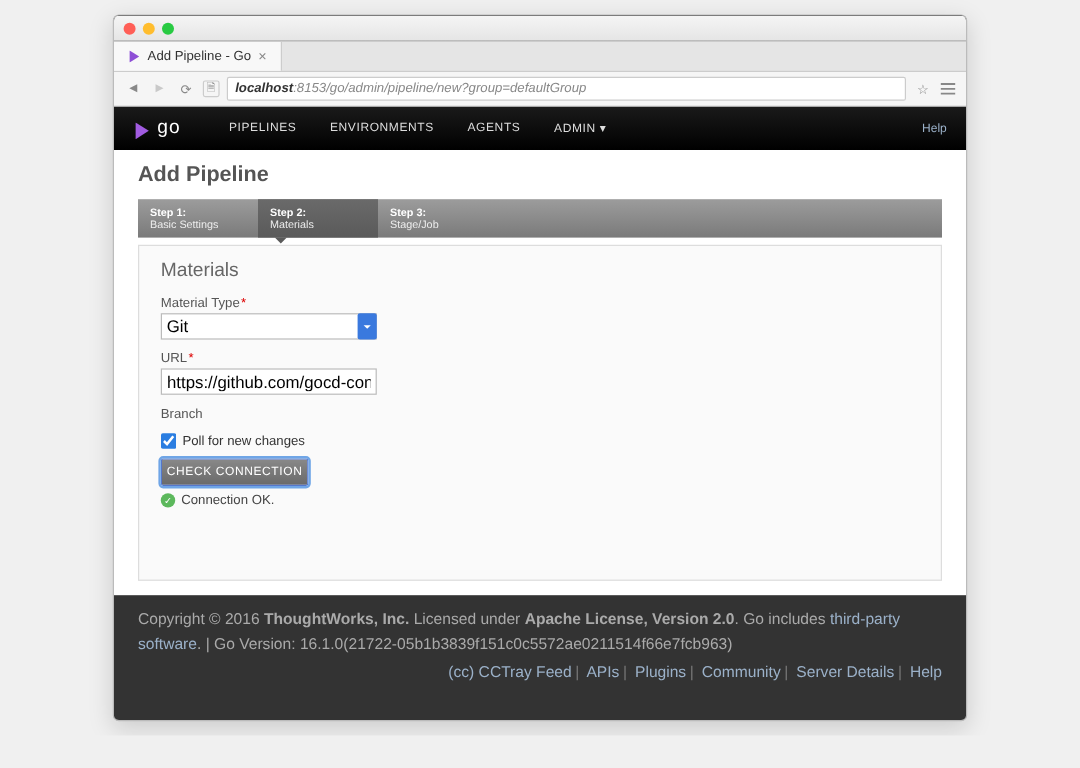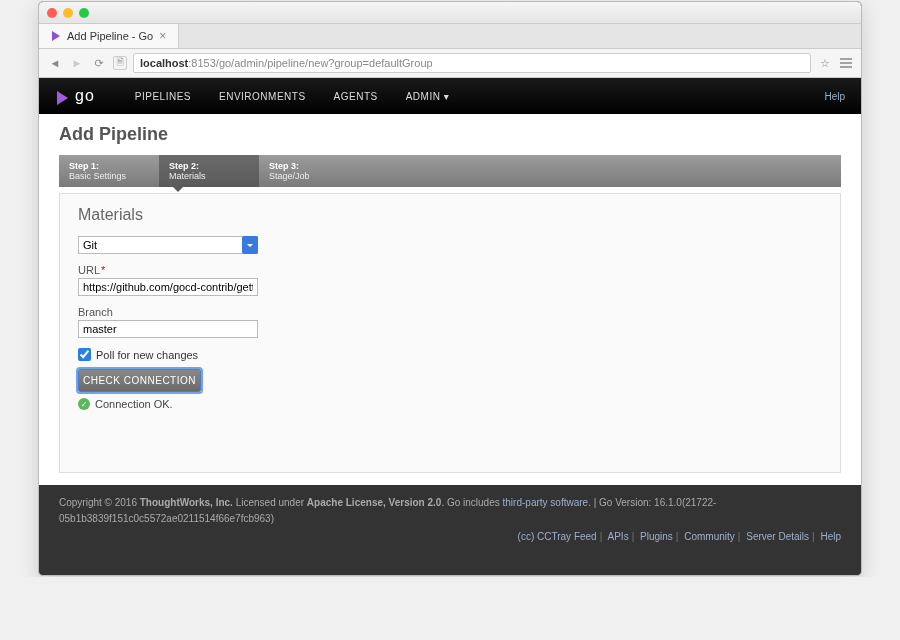--- a/index.html
+++ b/index.html
@@ -1,27 +1,27 @@
 <!DOCTYPE html>
 <html><head>
 <meta charset="utf-8">
 <style>
 * { box-sizing: border-box; margin: 0; padding: 0; }
 body { background: #f0f0f0; font-family: Arial, Helvetica, sans-serif; font-size: 11px; color: #333; }
-.window { width: 824px; margin: 1px auto; background: #000000; border: 1px solid #bbb; border-radius: 5px; box-shadow: 0 6px 20px rgba(0,0,0,0.15); overflow: hidden; }
+.window { width: 712px; margin: 12px auto; background: #000000; border: 1px solid #bbb; border-radius: 5px; box-shadow: 0 6px 20px rgba(0,0,0,0.15); overflow: hidden; }
 .titlebar { height: 22px; background: linear-gradient(#f5f5f5,#e5e5e5); border-bottom: 1px solid #ccc; display: flex; align-items: center; padding: 0 8px; }
 .dot { width: 10px; height: 10px; border-radius: 50%; margin-right: 6px; }
 .dot.r { background: #ff5f57; } .dot.y { background: #ffbd2e; } .dot.g { background: #28ca42; }
 .tabbar { display: flex; background: #e5e5e5; border-bottom: 1px solid #ccc; font-size: 11px; }
 .tab { display: flex; align-items: center; gap: 6px; padding: 5px 12px; background: #f8f8f8; border-right: 1px solid #ccc; }
 .tab svg { width: 10px; height: 10px; }
 .tab .x { color: #888; font-size: 12px; cursor: pointer; }
 .addrbar { display: flex; align-items: center; gap: 6px; padding: 4px 8px; background: #f5f5f5; border-bottom: 1px solid #ccc; }
 .nav-ico { width: 16px; height: 16px; display: flex; align-items: center; justify-content: center; color: #888; }
-.url { flex: 1; border: 1px solid #ccc; border-radius: 2px; padding: 3px 6px; font-size: 11px; background: #fff; }
+.url { flex: 1; border: 1px solid #ccc; border-radius: 2px; padding: 3px 6px; font-size: 11px; background: #fff; font-style: italic; }
 .url span.path { color: #888; }
 .menu-ico { width: 14px; height: 14px; }
 
 .app-header { background: linear-gradient(#1a1a1a,#000); color: #fff; display: flex; align-items: center; padding: 0 16px; height: 36px; }
 .logo { display: flex; align-items: flex-end; gap: 6px; font-size: 16px; letter-spacing: 1px; margin-right: 40px; }
 .logo svg { width: 14px; height: 14px; }
 .navlinks { display: flex; gap: 28px; font-size: 10px; letter-spacing: 0.5px; color: #ddd; }
 .navlinks span { cursor: pointer; }
 .help { margin-left: auto; font-size: 10px; color: #9bb1c9; cursor: pointer; }
 
@@ -32,36 +32,36 @@
 .step.active { background: linear-gradient(#6a6a6a,#5a5a5a); }
 .step .title { font-weight: bold; }
 .step .sub { color:#ededed; font-size:9px; }
 .step.active::after { content:""; position:absolute; bottom:-5px; left:14px; border:5px solid transparent; border-top-color:#5a5a5a; border-bottom:none; }
 
 .panel { margin: 6px 20px 12px; border: 1px solid #ddd; background: #fafafa; padding: 12px 18px; min-height: 280px; }
 .panel h2 { font-size: 16px; font-weight: normal; color: #666; margin-bottom: 12px; }
 .field { margin-bottom: 10px; }
 .field label { display: block; font-size: 11px; color: #555; margin-bottom: 2px; }
 .req::after { content: "*"; color: #d00; margin-left: 1px; }
-.field .sel, .field .txt { width: 180px; font-size: 11px; padding: 2px 4px; border: 1px solid #bbb; background: #fff; }
+.field .sel, .field .txt { width: 180px; font-size: 14px; padding: 2px 4px; border: 1px solid #bbb; background: #fff; }
 .sel-wrap { position: relative; display: inline-block; }
 .sel-arrow { position: absolute; right: 0; top: 0; width: 16px; height: 100%; background: #3a79de; border-radius: 2px; display: flex; align-items: center; justify-content: center; }
 .sel-arrow::before { content:""; border:3px solid transparent; border-top-color:#fff; margin-top:3px; }
 .chk-row { display: flex; align-items: center; gap: 5px; margin: 8px 0; font-size: 11px; }
 .chk-row input { accent-color: #2a7de1; }
 .btn-check { background: linear-gradient(#888,#6a6a6a); color: #fff; border: 1px solid #5577cc; outline: 2px solid #6fa5e6; padding: 5px 4px; font-size: 10px; letter-spacing: 0.5px; cursor: pointer; border-radius: 2px; }
 .status { display: flex; align-items: center; gap: 5px; margin-top: 6px; font-size: 11px; color: #444; }
 .status .ok { width: 12px; height: 12px; background: #5cb85c; border-radius: 50%; display: inline-flex; align-items: center; justify-content: center; color:#fff; font-size:8px; }
 
 .actions { display: flex; justify-content: flex-end; gap: 10px; padding: 10px 20px 16px; }
 .btn { min-width: 90px; padding: 6px 16px; font-size: 10px; letter-spacing: 0.5px; color: #fff; border: none; border-radius: 2px; cursor: pointer; text-align: center; }
 .btn.cancel { background: linear-gradient(#8f8f8f,#6e6e6e); }
 .btn.blue { background: linear-gradient(#3fa2e0,#2c7fc4); }
 
-.footer { background: #333; color: #aaa; font-size: 10px; padding: 10px 20px 30px; line-height: 1.6; }
+.footer { background: #333; color: #aaa; font-size: 13px; padding: 10px 20px 30px; line-height: 1.6; }
 .footer a { color: #9bb1c9; }
 .footer .line2 { text-align: right; margin-top: 2px; }
 .footer .sep { color: #777; margin: 0 3px; }
 </style>
 </head>
 <body>
 
 <div class="window">
   <div class="titlebar">
     <span class="dot r"></span>
@@ -122,34 +122,34 @@
       <div class="step">
         <div class="title">Step 3:</div>
         <div class="sub">Stage/Job</div>
       </div>
     </div>
 
     <div class="panel">
       <h2>Materials</h2>
 
       <div class="field">
+        <label class="req">Material Type</label>
         <span class="sel-wrap">
           <input class="sel" readonly="" value="Git" style="">
           <span class="sel-arrow"></span>
         </span>
       </div>
 
       <div class="field">
         <label class="req">URL</label>
         <input class="txt" value="https://github.com/gocd-contrib/getting-started" style="">
       </div>
 
       <div class="field">
         <label>Branch</label>
-        <input class="txt" value="master" style="">
       </div>
 
       <div class="chk-row">
         <input type="checkbox" checked="" style="">
         <span>Poll for new changes</span>
       </div>
 
       <button class="btn-check">CHECK CONNECTION</button>
 
       <div class="status">

